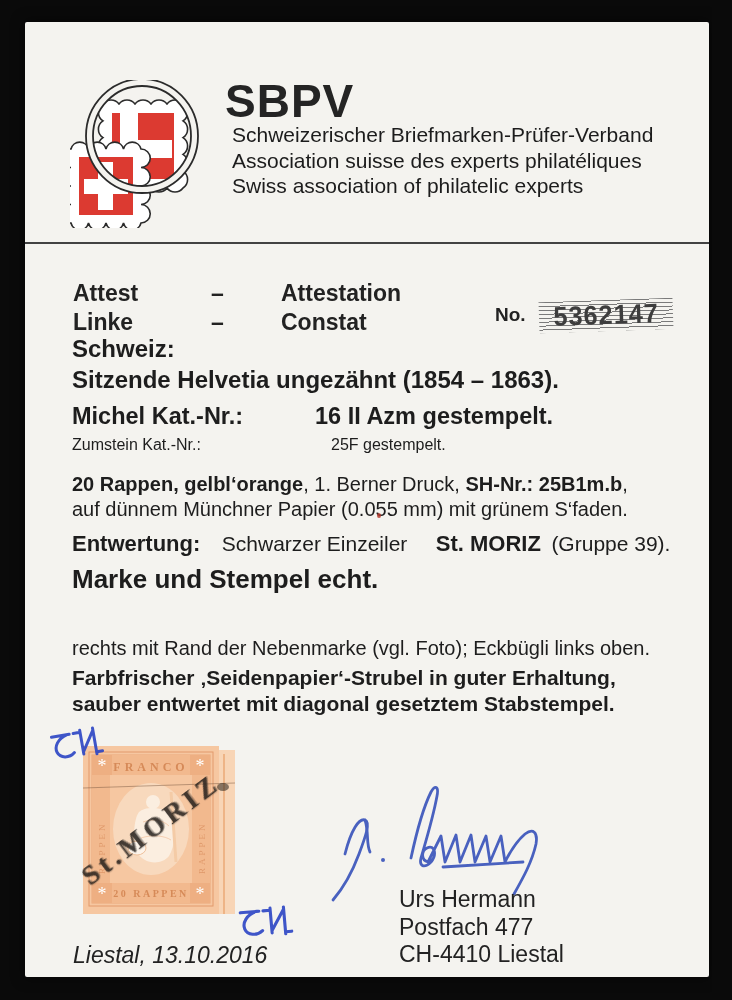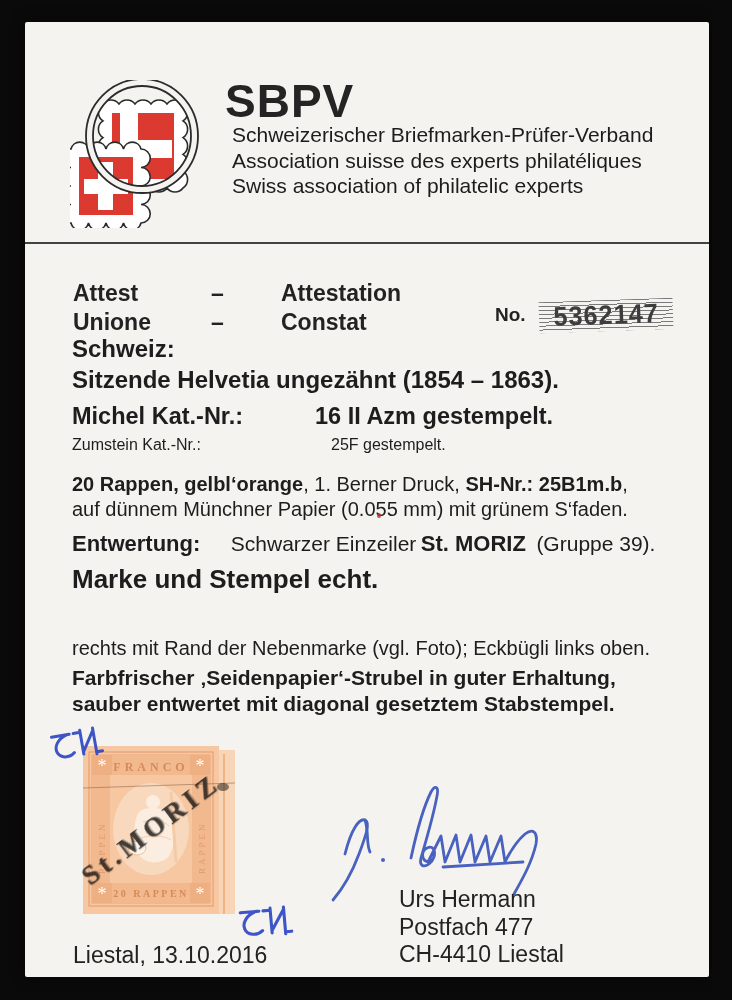--- a/index.html
+++ b/index.html
@@ -38,21 +38,21 @@
 
   
   .stamp-wrap{left:58px;top:720px;width:152px;height:176px;}
   .stamp-wrap svg{display:block;}
   .cancel{position:absolute;left:2px;top:122px;transform:rotate(-37deg);transform-origin:0 50%;
     font-family:"Liberation Serif", serif;font-weight:bold;font-size:27px;letter-spacing:5px;
     color:#241f1b;opacity:.85;filter:blur(.3px);
     text-shadow:1.5px .5px 0 rgba(36,31,27,.45),0 1px 1px rgba(36,31,27,.3);}
 
   
-  .date{font-size:23px;color:#222;}
+  .date{font-size:23px;color:#222;font-style:italic;}
   .addr{font-size:23px;line-height:27.5px;color:#222;}
 </style>
 </head>
 <body>
 
 <div class="stage">
   <div class="card">
 
     <svg class="abs" style="left:45px;top:58px" width="132" height="148" viewBox="0 0 132 148">
 
@@ -91,21 +91,21 @@
 
     <div class="divider"></div>
 
     <div class="abs" style="left:48px;top:257px">
       <div class="attest-row">
         <span class="w1">Attest</span>
         <span class="dash">–</span>
         <span>Attestation</span>
       </div>
       <div class="attest-row">
-        <span class="w1">Unione</span>
+        <span class="w1">Linke</span>
         <span class="dash">–</span>
         <span>Constat</span>
       </div>
     </div>
 
     <div class="abs no-label" style="left:470px;top:282px">No.</div>
     <div class="abs no-field" style="left:514px;top:278px">
       <span class="no-num">5362147</span>
     </div>
 
@@ -119,22 +119,22 @@
     <div class="abs t fs20" style="left:306px;top:414px">25F gestempelt.</div>
 
     <div class="abs t desc" style="left:47px;top:451px">
       <span class="b">20 Rappen, gelbl‘orange</span><span>, 1. Berner Druck, </span><span class="b">SH-Nr.: 25B1m.b</span><span>,</span>
     </div>
     <div class="abs t desc" style="left:47px;top:476px">auf dünnem Münchner Papier (0.055 mm) mit grünem S‘faden.</div>
     <div class="abs red-dot" style="left:352px;top:491px"></div>
 
     <div class="abs t" style="left:47px;top:509px">
       <span class="b" style="font-size:22px">Entwertung:</span>
-      <span style="font-size:21px;margin-left:26px">Schwarzer Einzeiler</span>
-      <span class="b" style="font-size:22px;margin-left:0">St. MORIZ</span>
+      <span style="font-size:21px;margin-left:17px">Schwarzer Einzeiler</span>
+      <span class="b" style="font-size:22px;margin-left:24px">St. MORIZ</span>
       <span style="font-size:21px;margin-left:6px">(Gruppe 39).</span>
     </div>
 
     <div class="abs t verdict" style="left:47px;top:542px">Marke und Stempel echt.</div>
 
     <div class="abs t desc" style="left:47px;top:615px">rechts mit Rand der Nebenmarke (vgl. Foto); Eckbügli links oben.</div>
 
     <div class="abs t qual" style="left:47px;top:644px">Farbfrischer ‚Seidenpapier‘-Strubel in guter Erhaltung,</div>
     <div class="abs t qual" style="left:47px;top:670px">sauber entwertet mit diagonal gesetztem Stabstempel.</div>
 

